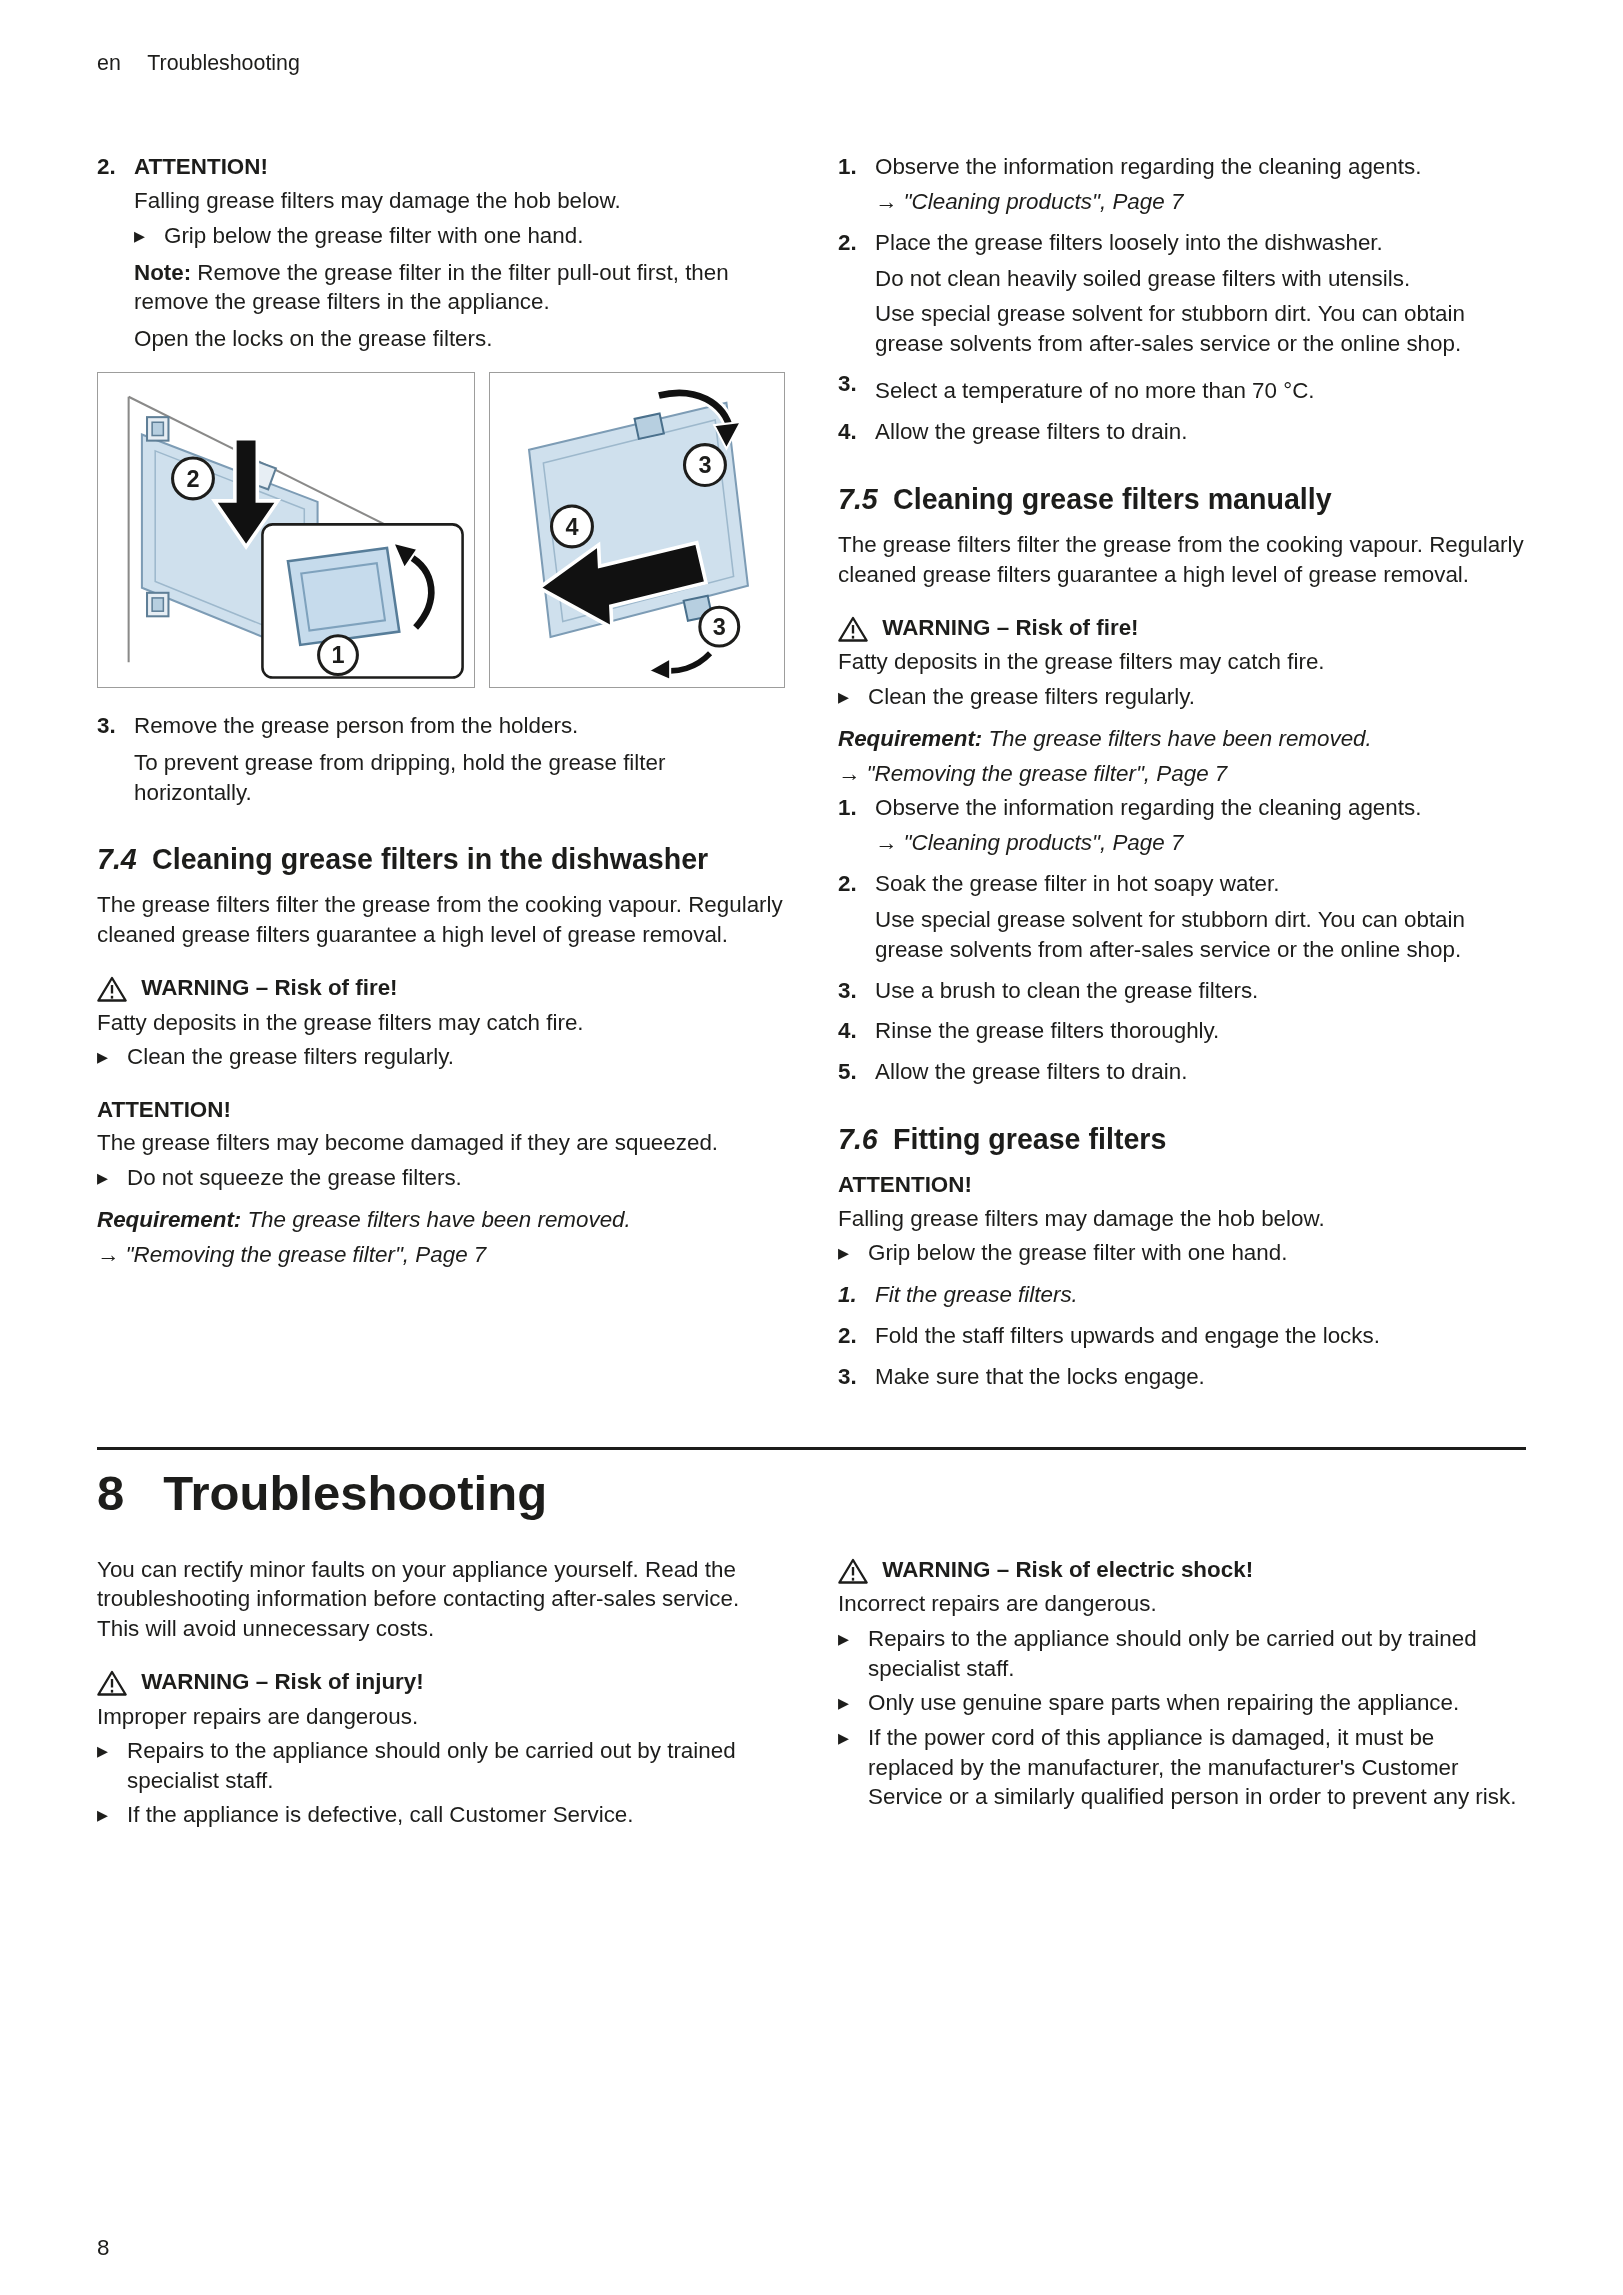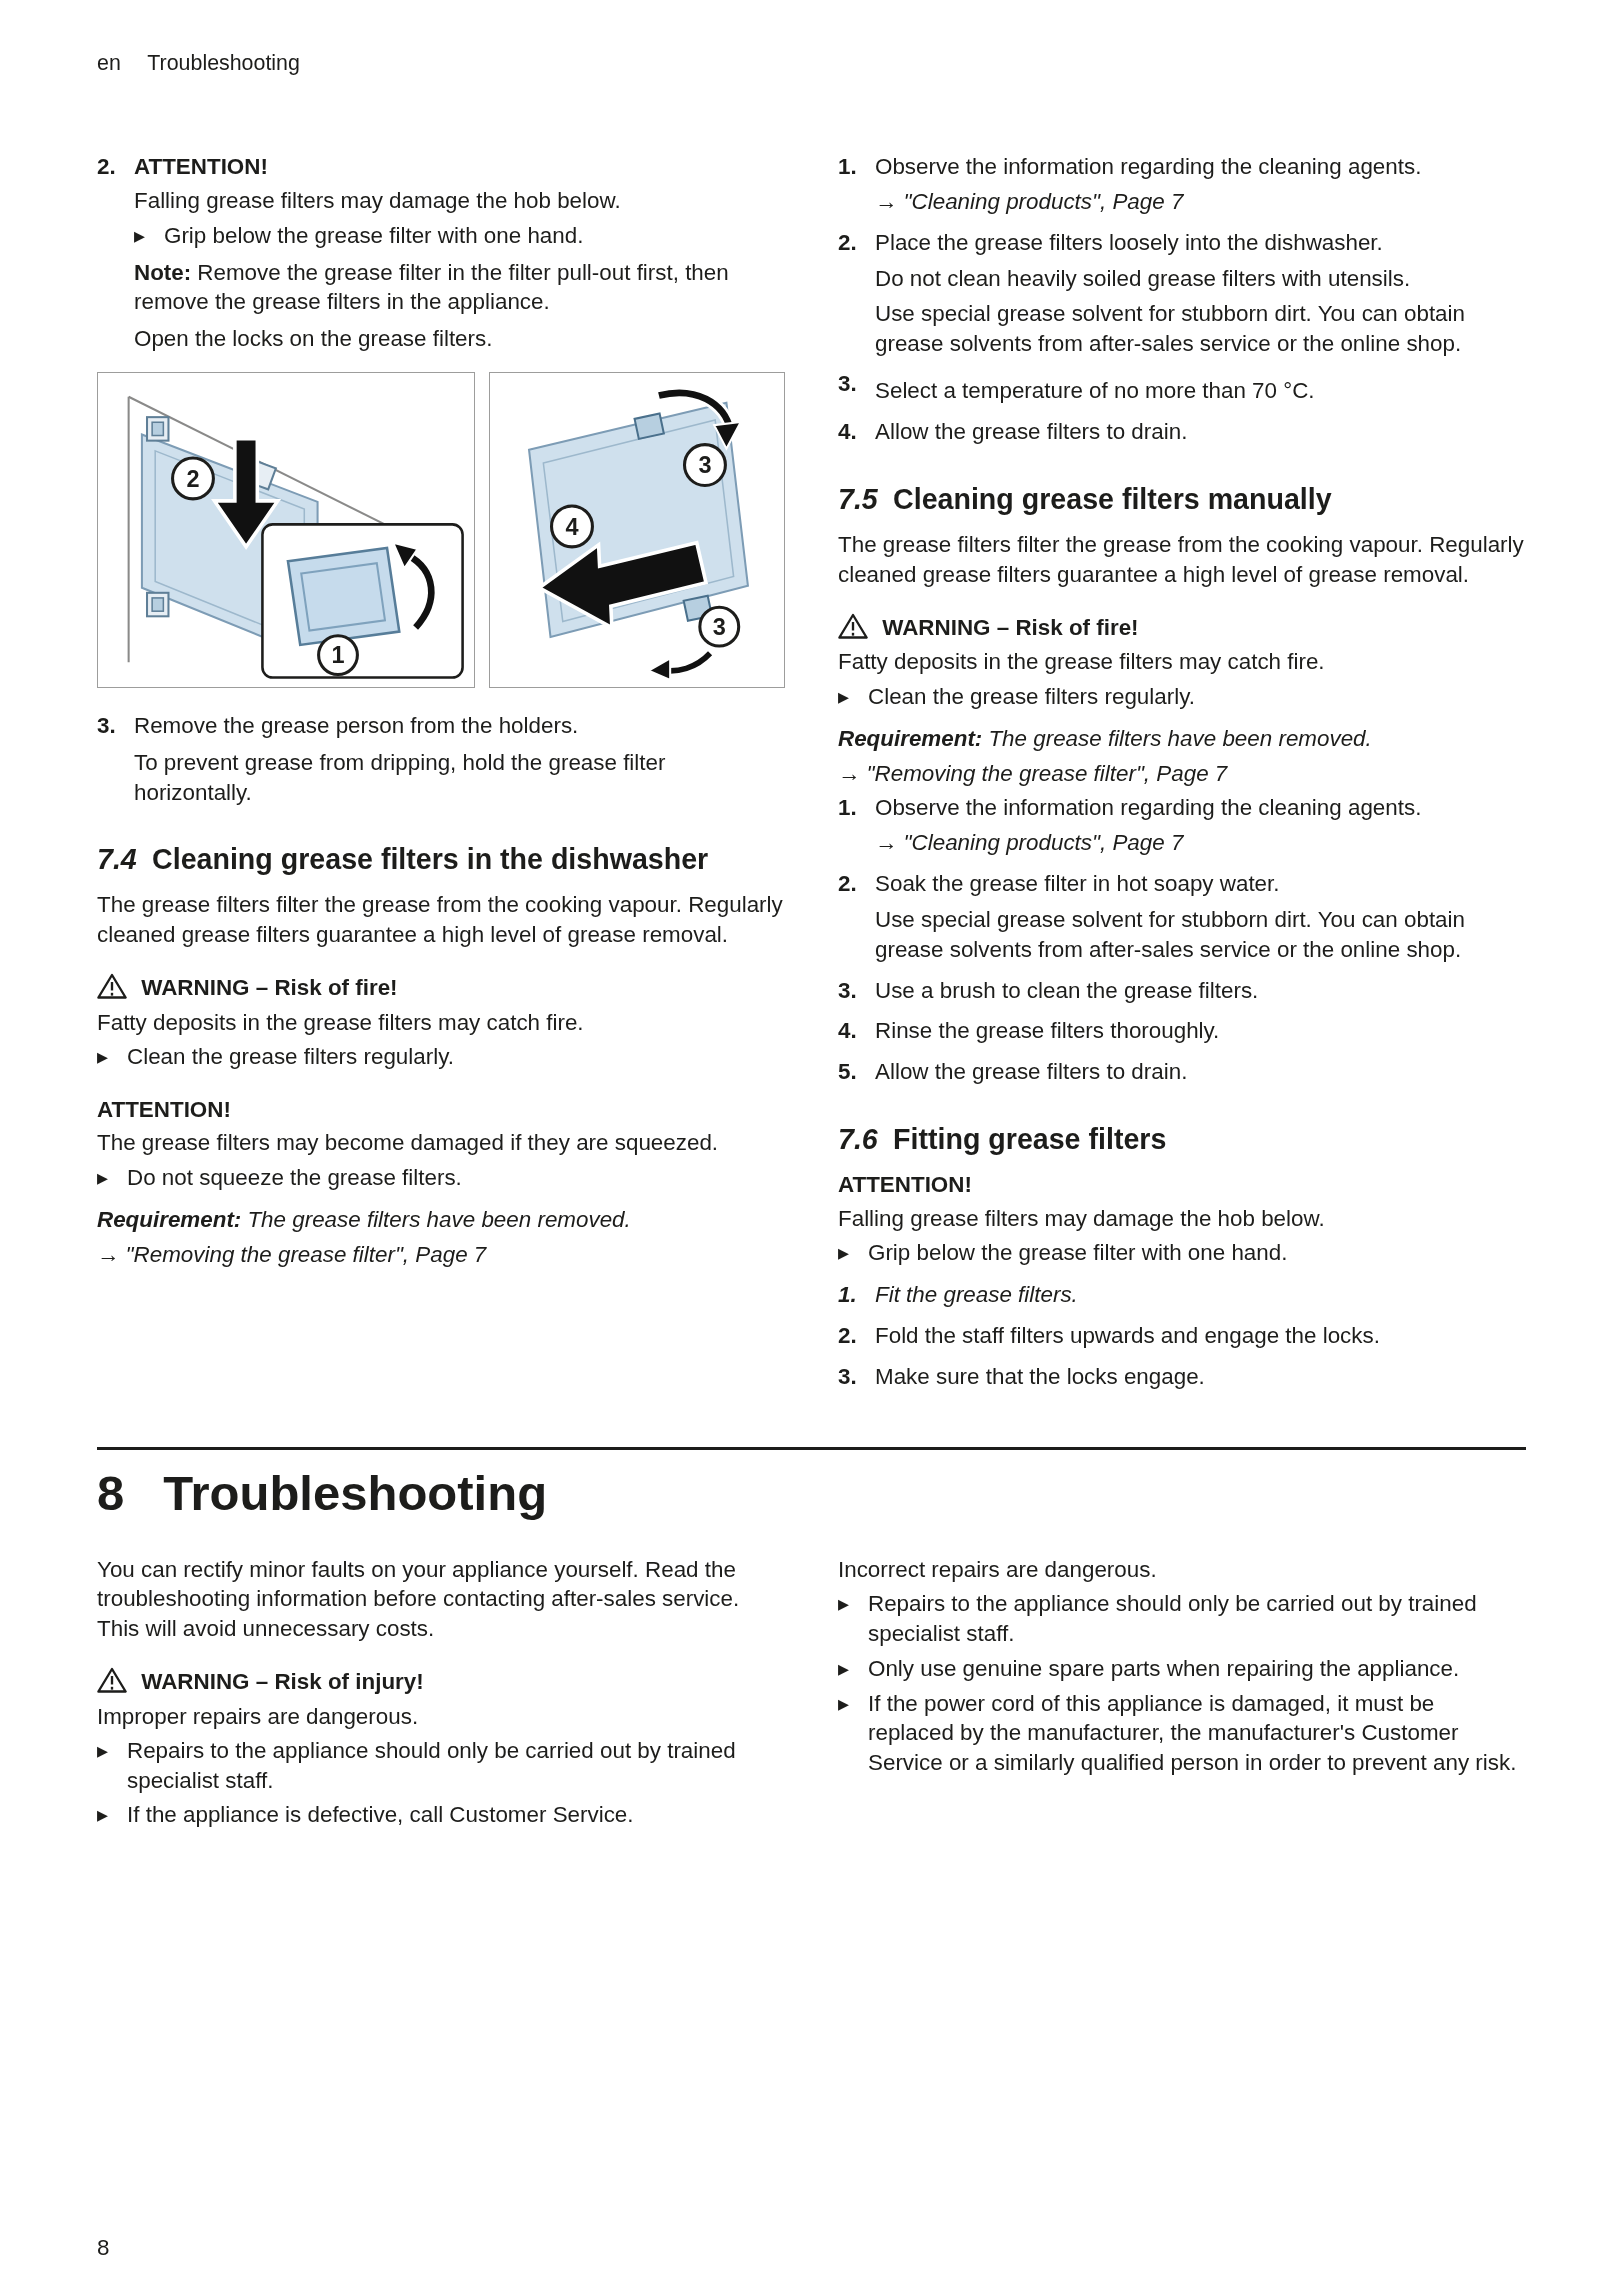--- a/index.html
+++ b/index.html
@@ -30,21 +30,21 @@
   .bullet { display: flex; margin: 0 0 5.1px 0; }
   .bullet .glyph { flex: 0 0 30px; font-size: 14.3px; line-height: 30px; }
   .bullet .bt { flex: 1; min-width: 0; }
 
   .h-sec { font-size: 28.6px; line-height: 1.22; font-weight: bold; margin: 30px 0 13.3px 0; }
   .h-sec .n { margin-right: 15.3px; font-style: italic; }
 
   .att-head { font-weight: bold; margin: 22.4px 0 4.1px 0; }
   .att-head0 { font-weight: bold; margin: 0 0 4.1px 0; }
 
-  .warnrow { display: flex; align-items: flex-start; gap: 14.3px; font-weight: bold; margin: 23.5px 0 5.1px 0; }
+  .warnrow { display: flex; align-items: flex-end; gap: 14.3px; font-weight: bold; margin: 23.5px 0 5.1px 0; }
   .warn-icon { width: 30px; height: 26.5px; flex: 0 0 30px; }
   .warn-icon svg { width: 100%; height: 100%; display: block; }
 
   .figure { display: flex; gap: 14.3px; margin: 13.3px 0 23.5px 0; }
   .figbox { border: 1.5px solid #9d9d9c; background: #fff; height: 316px; }
   .figbox.b1 { width: 378px; }
   .figbox.b2 { width: 296px; }
   .figbox svg { width: 100%; height: 100%; display: block; }
 
   .rule8 { border-top: 3.1px solid #1d1d1b; margin-top: 45px; }
@@ -343,20 +343,30 @@
         <span class="glyph">▶</span>
         <span class="bt">Repairs to the appliance should only be carried out by trained specialist staff.</span>
       </div>
       <div class="bullet">
         <span class="glyph">▶</span>
         <span class="bt">If the appliance is defective, call Customer Service.</span>
       </div>
     </div>
 
     <div class="col">
+      <div class="warnrow" style="margin-top:0;">
+        <span class="warn-icon">
+          <svg viewBox="0 0 64 56">
+              <path d="M32 4 L61 52 L3 52 Z" fill="none" stroke="#1d1d1b" stroke-width="5" stroke-linejoin="round"></path>
+              <rect x="29.5" y="19" width="5" height="18" fill="#1d1d1b"></rect>
+              <rect x="29.5" y="42" width="5" height="6" fill="#1d1d1b"></rect>
+            </svg>
+        </span>
+        <span>WARNING – Risk of electric shock!</span>
+      </div>
       <p>Incorrect repairs are dangerous.</p>
       <div class="bullet">
         <span class="glyph">▶</span>
         <span class="bt">Repairs to the appliance should only be carried out by trained specialist staff.</span>
       </div>
       <div class="bullet">
         <span class="glyph">▶</span>
         <span class="bt">Only use genuine spare parts when repairing the appliance.</span>
       </div>
       <div class="bullet">

